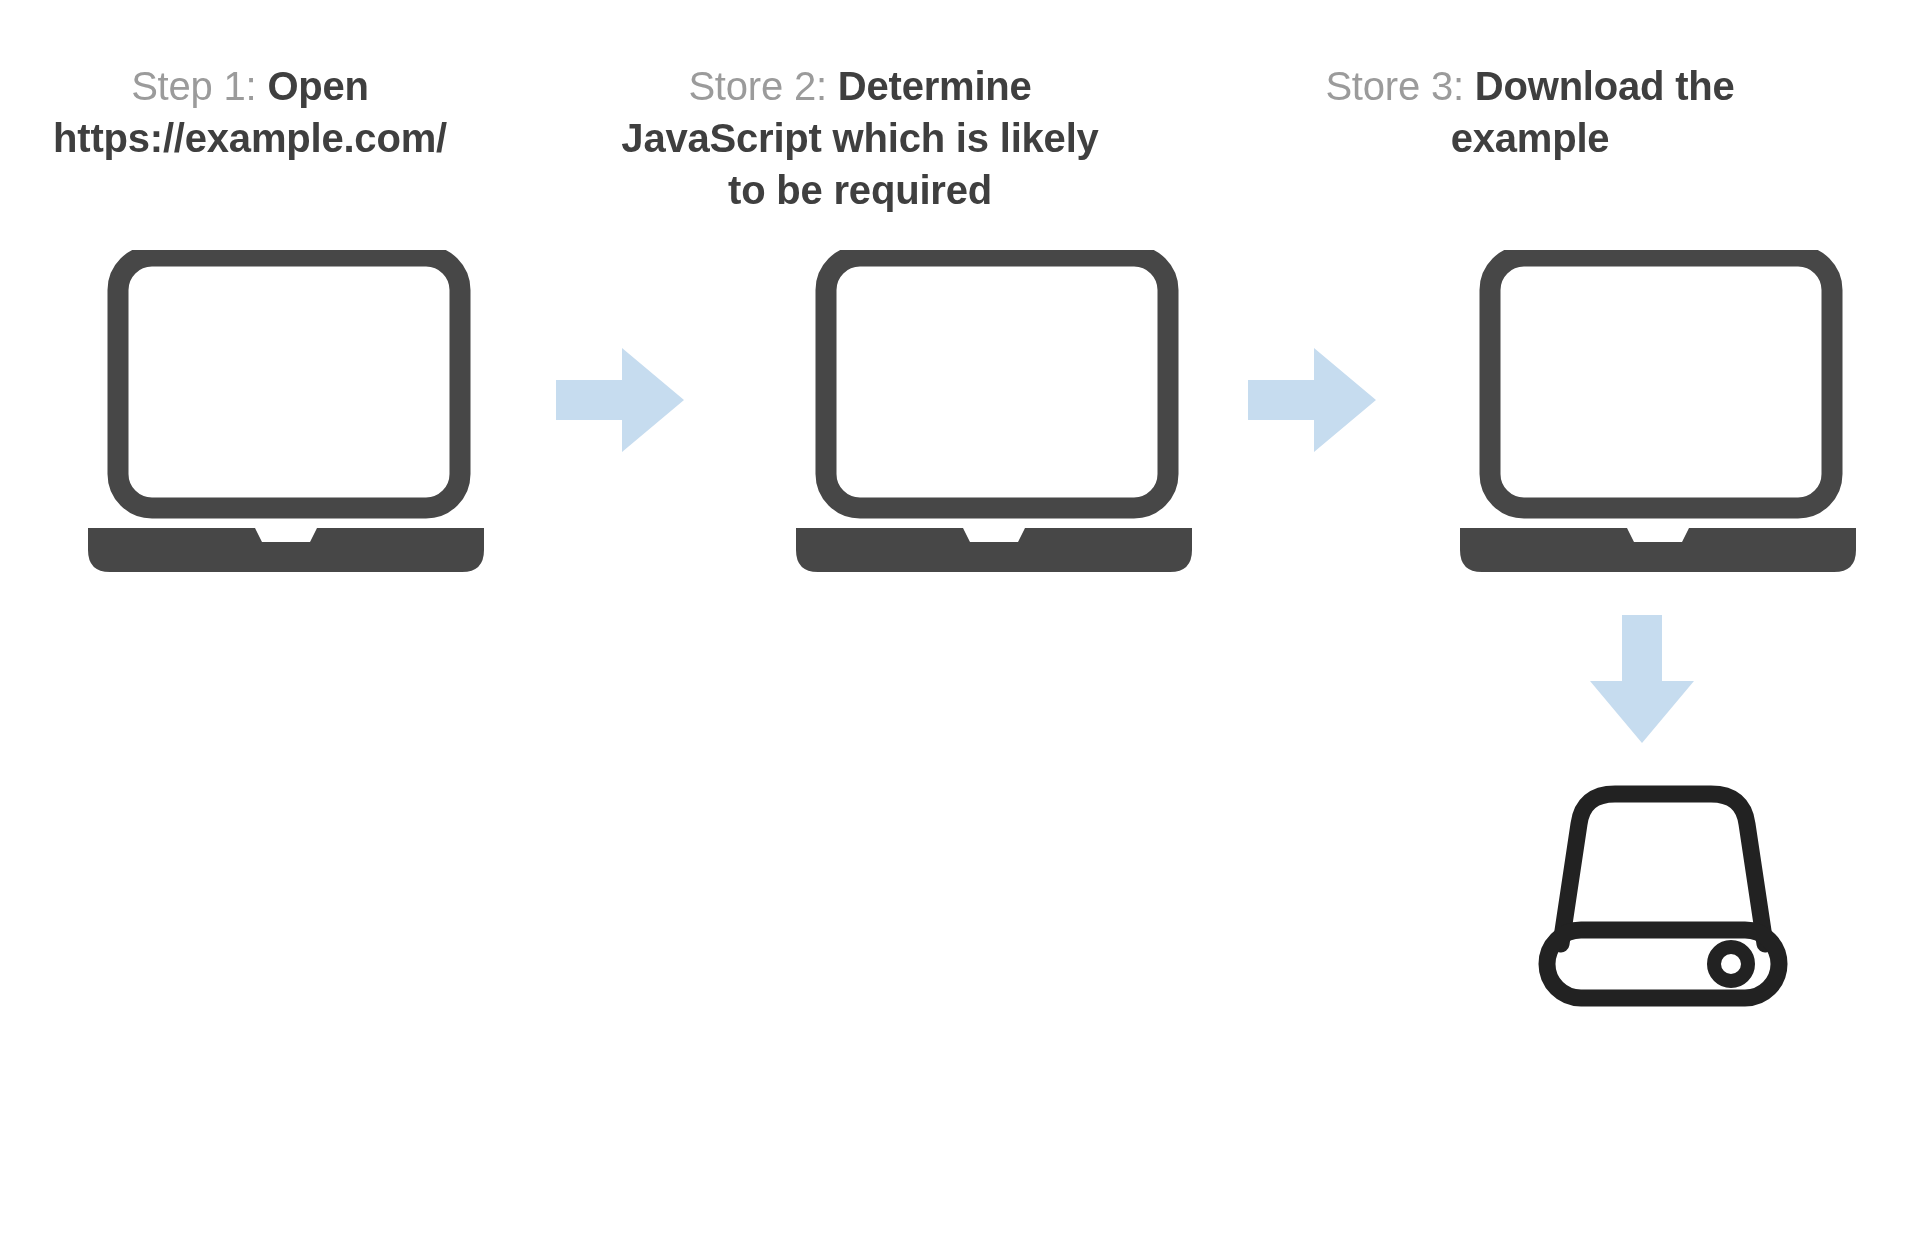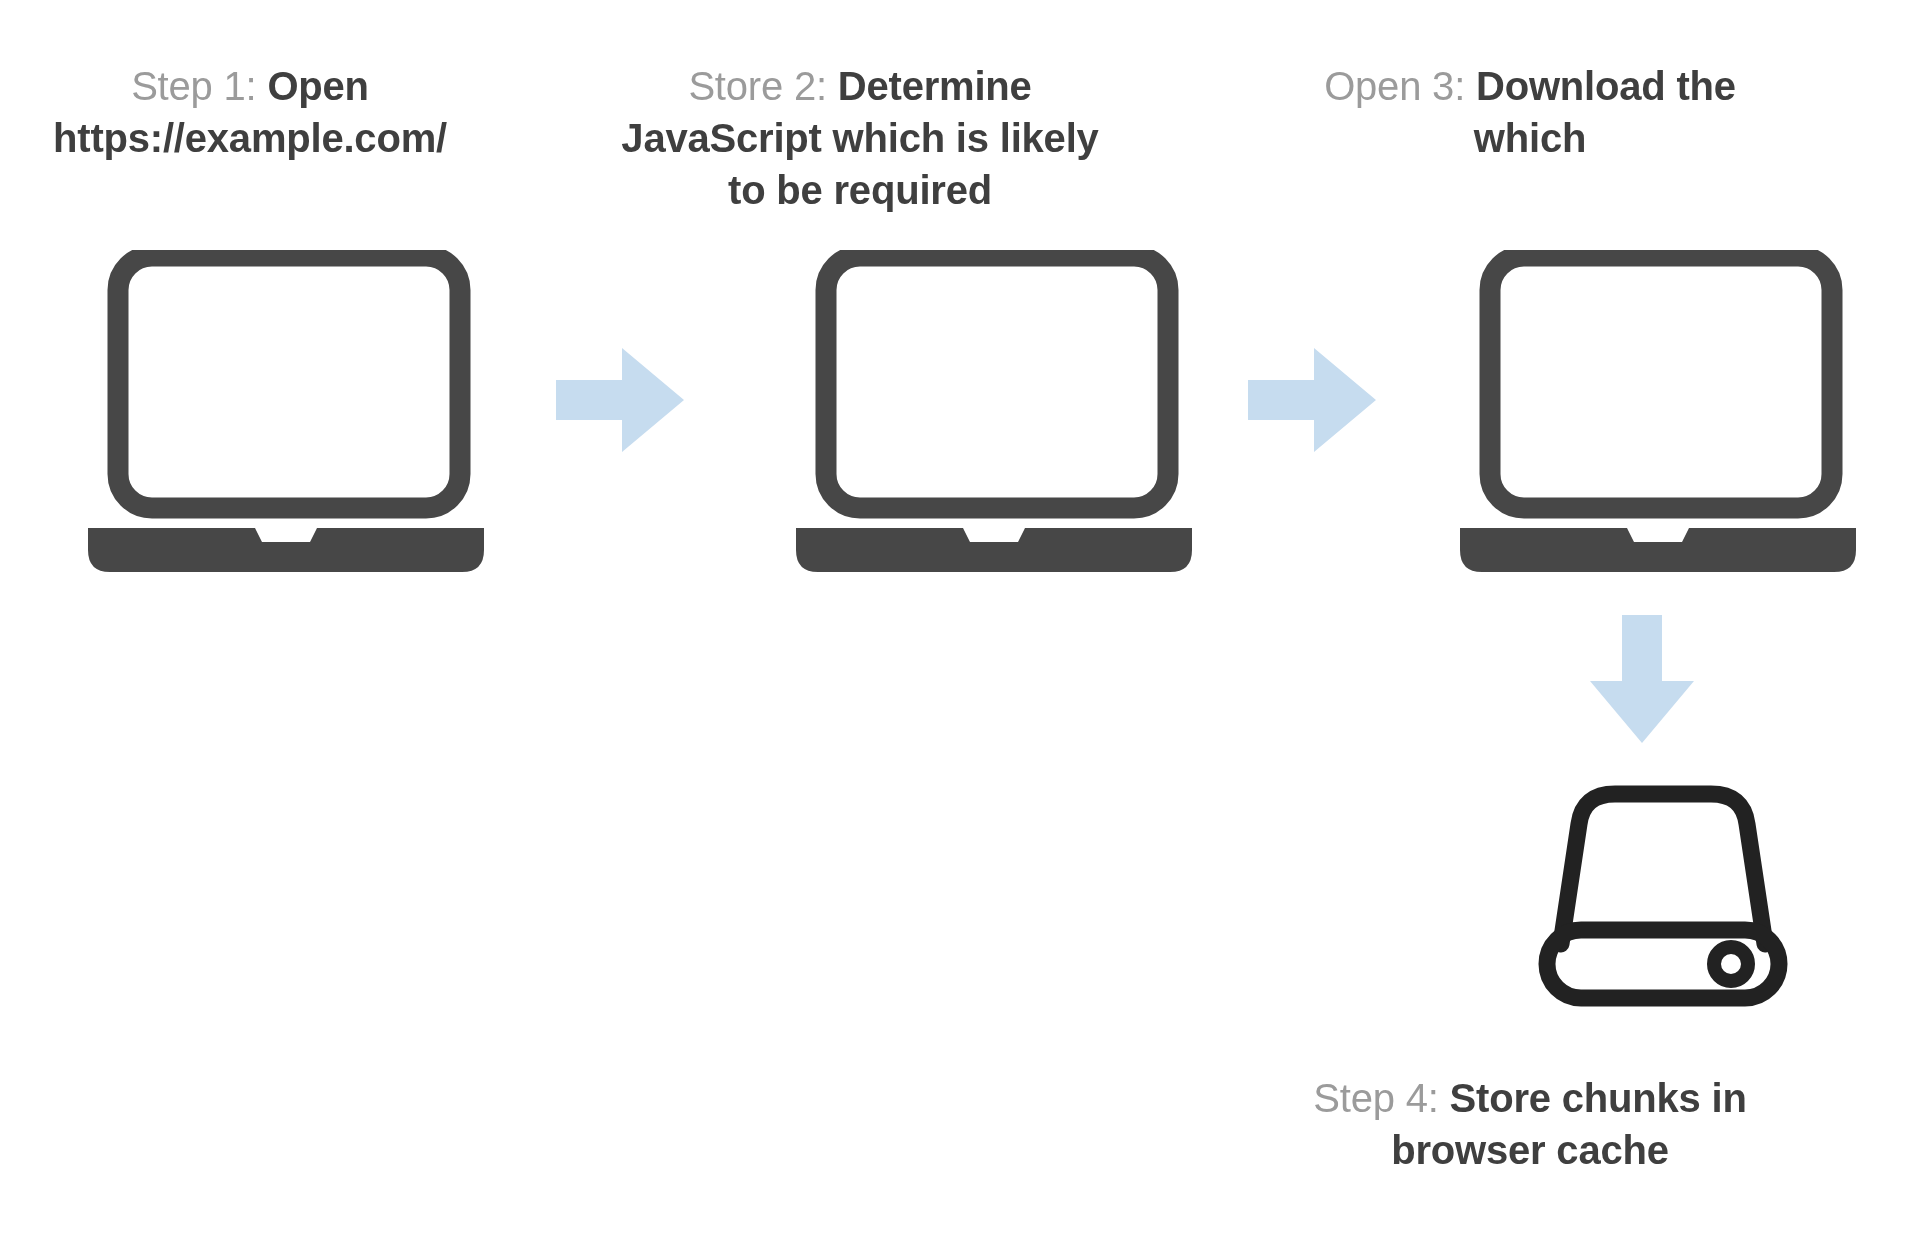--- a/index.html
+++ b/index.html
@@ -116,22 +116,22 @@
     </svg>
   </div>
 
   <div class="arrow" id="arrow-2">
     <svg viewBox="0 0 128 104" xmlns="http://www.w3.org/2000/svg">
       <path d="M0 32 L66 32 L66 0 L128 52 L66 104 L66 72 L0 72 Z" fill="#c6dcef"></path>
     </svg>
   </div>
 
   <div class="caption" id="cap-3">
-    <span class="prefix">Open 3:</span>
-    <span class="body">Download the which</span>
+    <span class="prefix">Store 3:</span>
+    <span class="body">Download the example</span>
   </div>
 
   <div class="laptop" id="laptop-3">
     <svg viewBox="0 0 412 340" xmlns="http://www.w3.org/2000/svg">
       <rect x="38" y="6" width="342" height="252" rx="34" ry="34" fill="none" stroke="#474747" stroke-width="21"></rect>
       <path d="M8 278 L175 278 L182 292 L230 292 L237 278 L404 278
                L404 300 Q404 322 382 322 L30 322 Q8 322 8 300 Z" fill="#474747"></path>
     </svg>
   </div>
 
@@ -145,18 +145,14 @@
     <svg viewBox="0 0 252 228" xmlns="http://www.w3.org/2000/svg">
 
       <path d="M24 162 L42 42 Q46 12 78 12 L174 12 Q206 12 210 42 L228 162" fill="none" stroke="#222222" stroke-width="17" stroke-linecap="round" stroke-linejoin="round"></path>
 
       <rect x="10" y="148" width="232" height="68" rx="34" ry="34" fill="none" stroke="#222222" stroke-width="17"></rect>
 
       <circle cx="194" cy="182" r="17" fill="none" stroke="#222222" stroke-width="14"></circle>
     </svg>
   </div>
 
-  <div class="caption" id="cap-4">
-    <span class="prefix">Step 4:</span>
-    <span class="body">Store chunks in browser cache</span>
-  </div>
 
 </div>
 
 </body></html>

